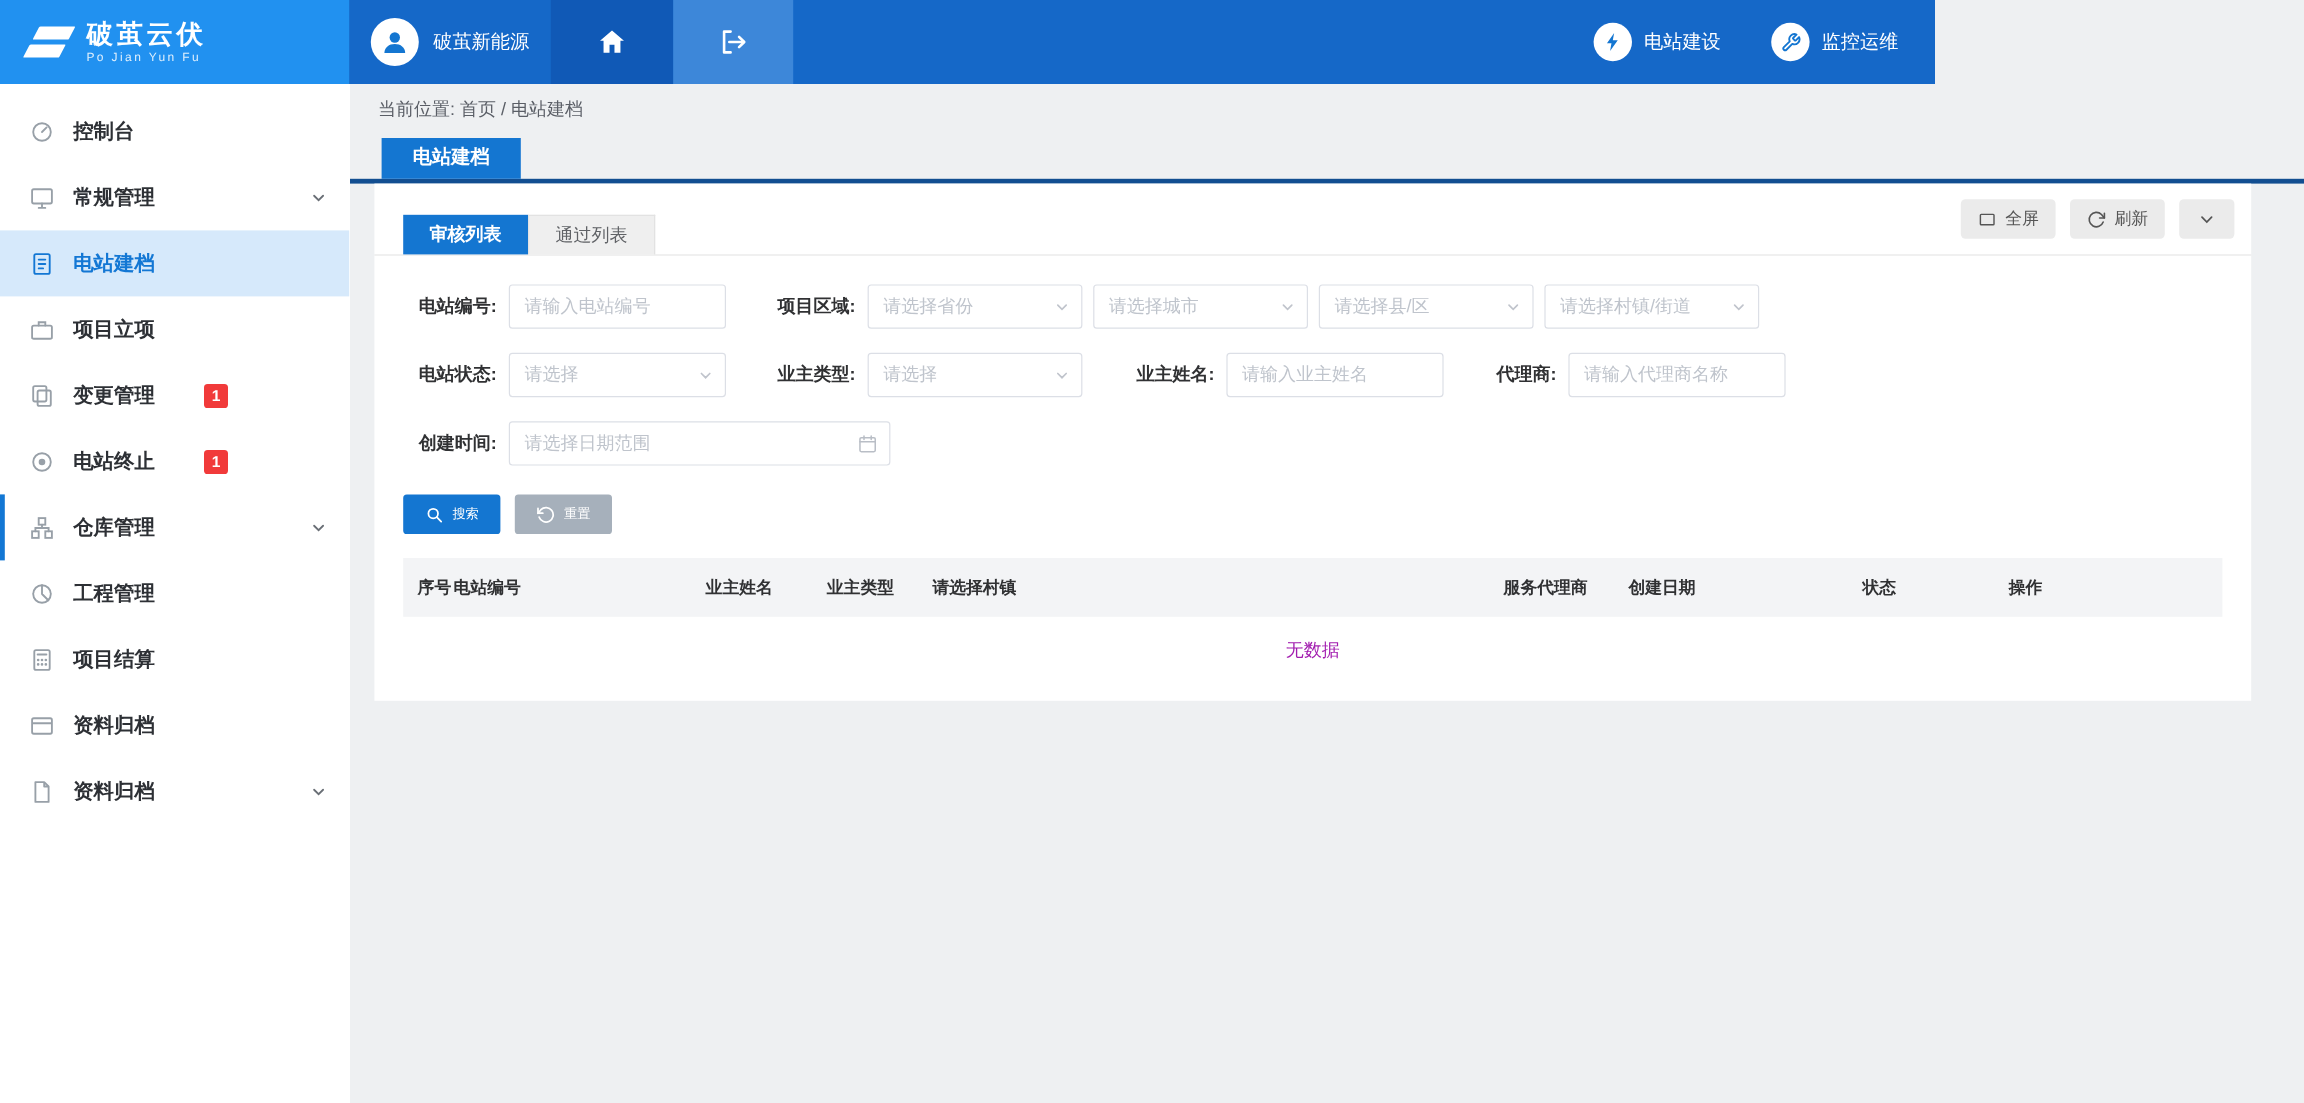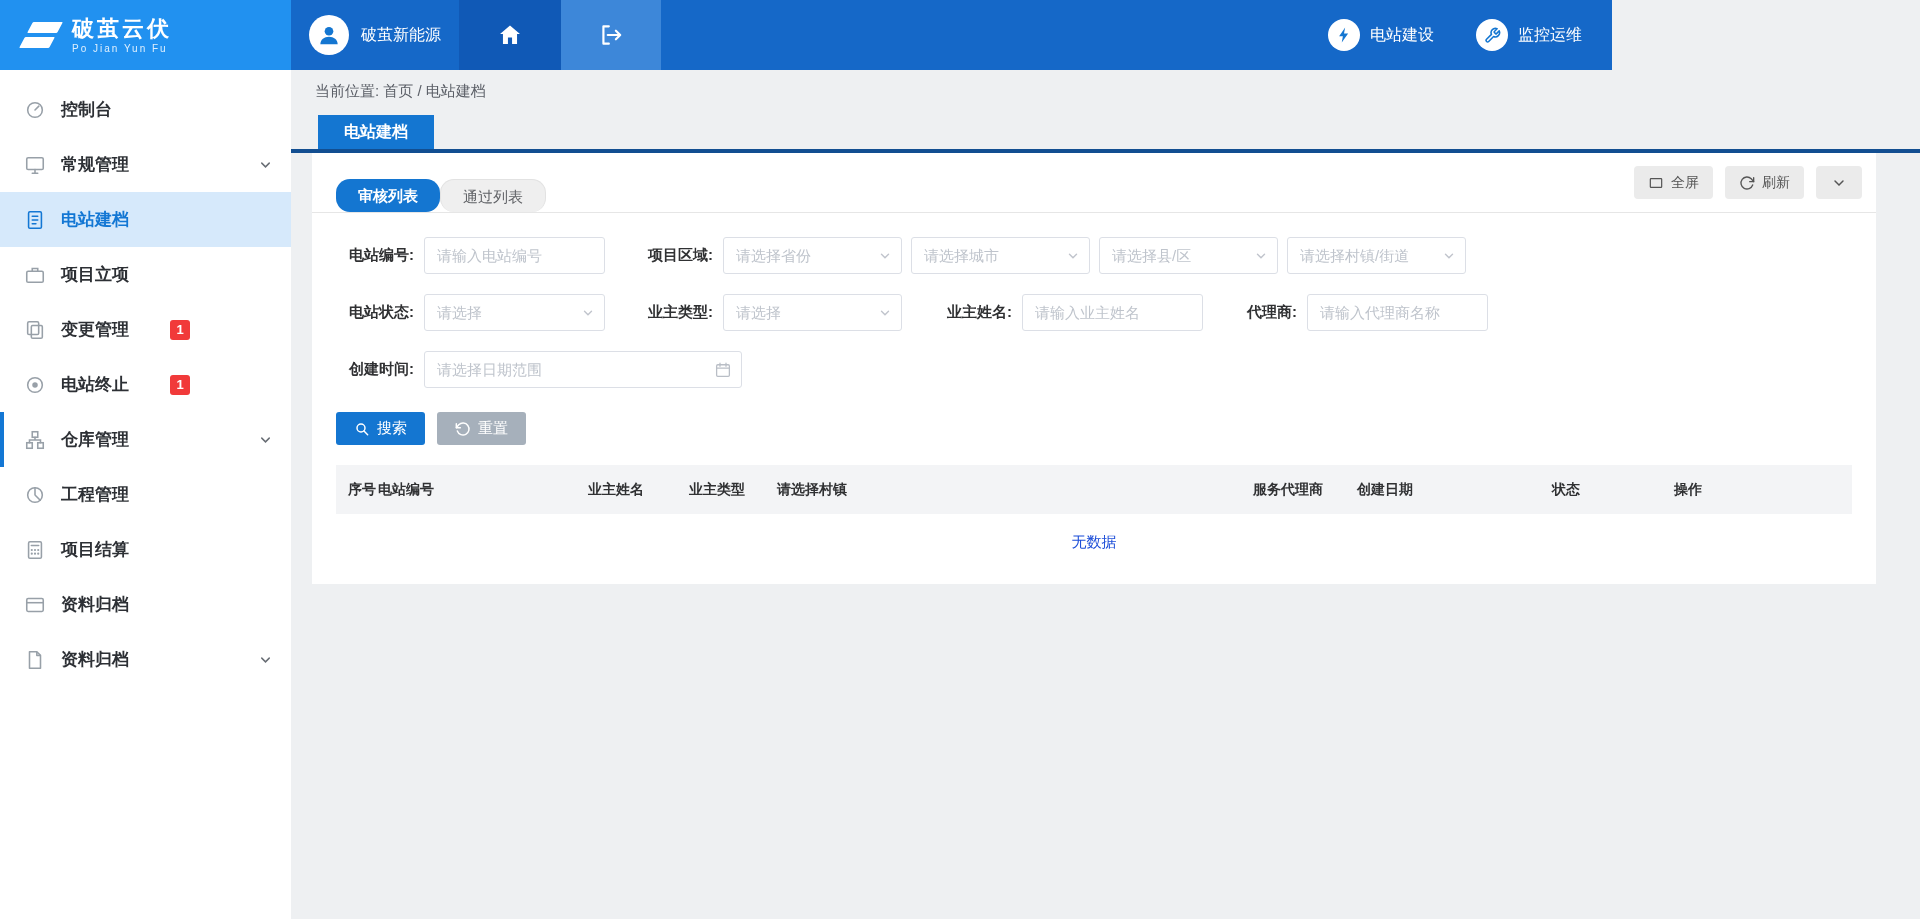--- a/index.html
+++ b/index.html
@@ -52,21 +52,21 @@
   .page-tab-row { margin-top:15px; }
   .page-tab { display:inline-block; margin-left:27px; background:#1476d1; color:#fff;
     font-size:16px; font-weight:600; height:34px; line-height:34px; padding:0 26px;
     cursor:pointer; }
   .dark-line { height:4px; background:#124e91; width:100%; }
 
   .panel { background:#fff; margin:0 44px 0 21px; padding-bottom:14px; }
   .tabs-row { height:60px; display:flex; padding:0 14px 0 24px;
     border-bottom:1px solid #e6e6e6; }
   .tabs { display:flex; align-self:flex-end; }
-  .tab { height:33px; line-height:33px; padding:0 22px; font-size:15px; cursor:pointer;border-radius:14px; }
+  .tab { height:33px; line-height:33px; padding:0 22px; font-size:15px; cursor:pointer; }
   .tab.active { background:#1476d1; color:#fff; font-weight:600; }
   .tab.inactive { background:#efefef; color:#606266; border:1px solid #e2e2e2; border-bottom:none; }
   .tools { margin-left:auto; align-self:center; display:flex; gap:12px; }
   .tool-btn { height:33px; padding:0 14px; background:#ebebeb; border:none; border-radius:4px;
     color:#555; font-size:14px; display:flex; align-items:center; gap:7px; cursor:pointer;
     font-family:inherit; }
   .tool-btn.sq { width:46px; justify-content:center; padding:0; }
 
   .form { padding:24px 24px 0 24px; }
   .form-row { display:flex; align-items:center; margin-bottom:20px; }
@@ -80,31 +80,31 @@
   .sel { position:relative; display:flex; align-items:center; cursor:pointer; }
   .sel input { border:none; outline:none; background:transparent; width:100%; height:100%;
     padding:0 30px 0 12px; font-size:15px; color:#333; font-family:inherit; cursor:pointer; }
   .sel input::placeholder { color:#bfc4cc; }
   .sel .sel-ch { position:absolute; right:9px; top:50%; transform:translateY(-50%);
     color:#c0c4cc; pointer-events:none; }
   .w181 { width:181px; } .w179 { width:179px; } .w318 { width:318px; }
   .gap9 { margin-right:9px; }
 
   .btn-row { display:flex; gap:12px; padding:4px 24px 0 24px; }
-  .btn { height:33px; border:none; border-radius:3px; color:#fff; font-size:15px;
+  .btn { height:33px; border:none; border-radius:3px; color:#fff; font-size:11px;
     display:flex; align-items:center; gap:7px; padding:4px 18px; cursor:pointer;
     font-family:inherit; }
   .btn-search { background:#1476d1; }
   .btn-reset { background:#a6b0bb; }
 
   .table-head { margin:20px 24px 0 24px; height:49px; background:#f3f4f6; position:relative; }
   .table-head span { position:absolute; top:50%; transform:translateY(-50%); font-size:14px;
     color:#303133; font-weight:600; white-space:nowrap; }
   .empty-row { height:56px; display:flex; align-items:center; justify-content:center;
-    color:#1d4ed8; font-size:15px; }
+    color:#a21caf; font-size:15px; }
 
   svg { display:block; }
 </style>
 </head>
 <body>
 
 <header class="hdr">
   <div class="logo-area">
     <div class="logo-mark">
       <div class="lb lb1"></div>

